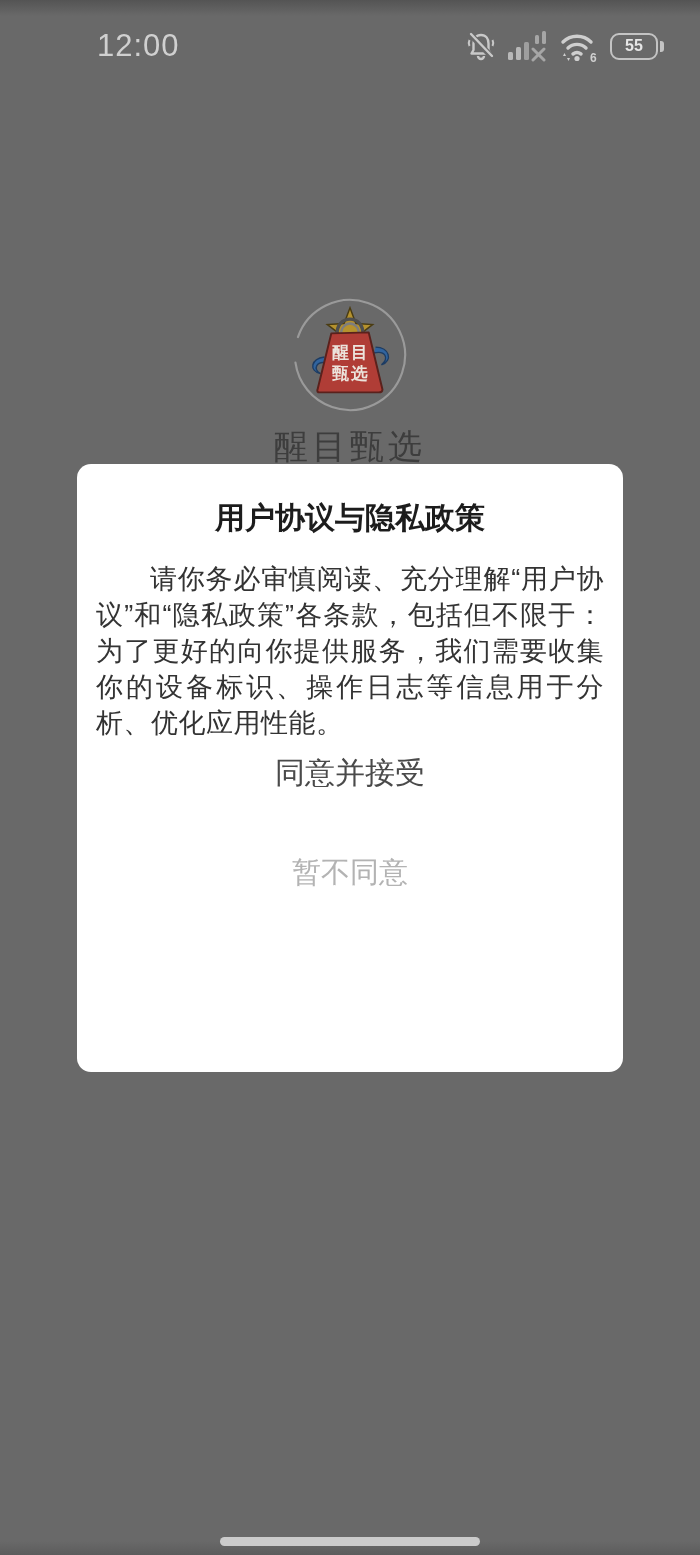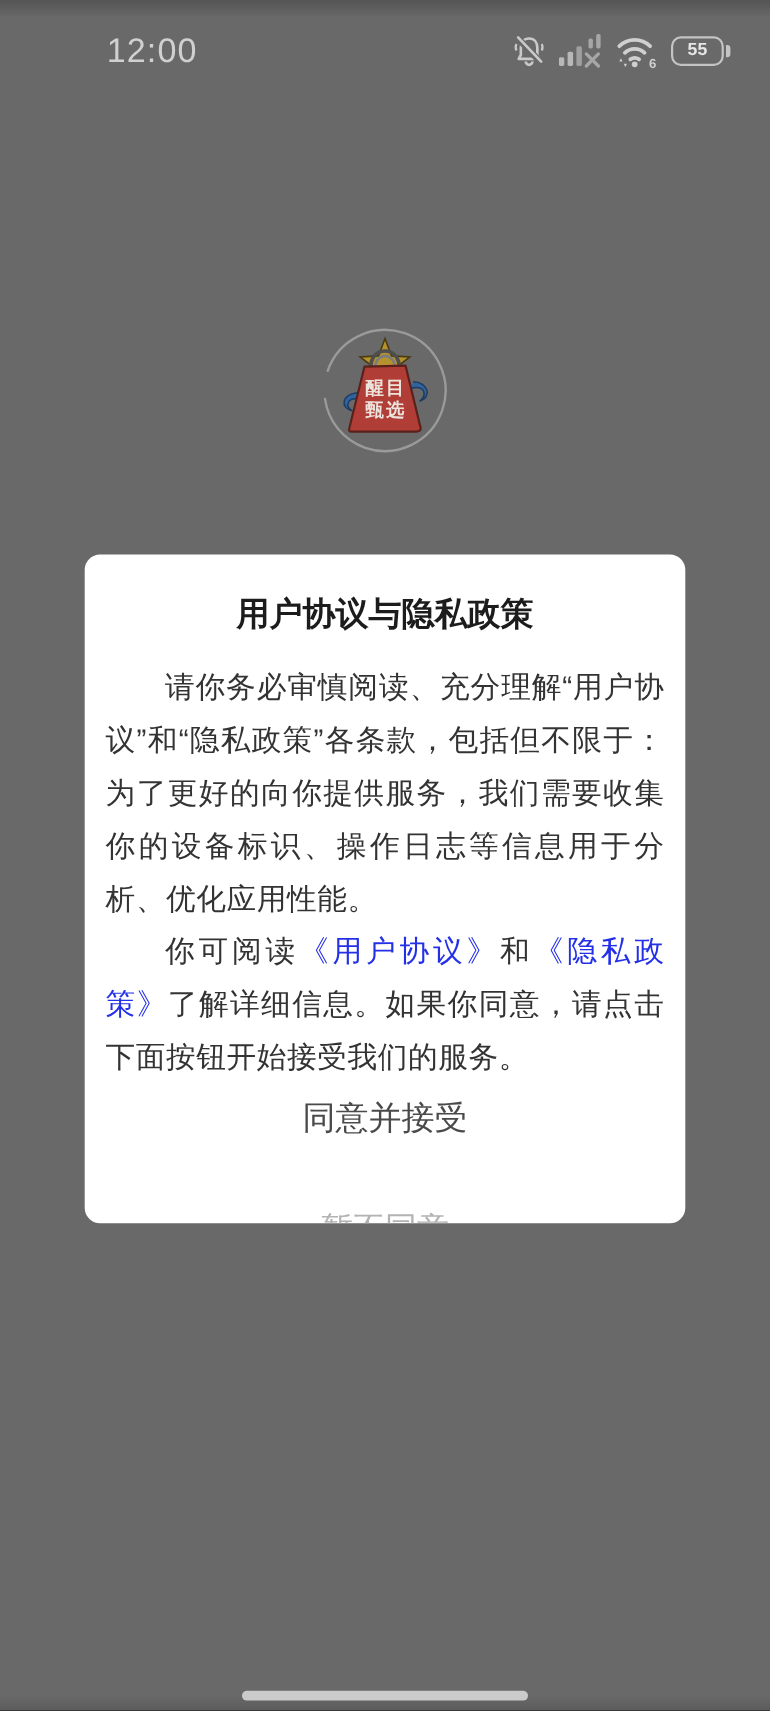--- a/index.html
+++ b/index.html
@@ -23,26 +23,26 @@
     display:flex;align-items:center;justify-content:center;
     font-size:16px;font-weight:600;color:#e6e6e6;line-height:1;
   }
   .batt-nub{width:4px;height:11px;background:#c4c4c4;border-radius:0 3px 3px 0;margin-left:2px;}
   
   .splash{position:absolute;top:296px;left:0;right:0;display:flex;flex-direction:column;align-items:center;}
   .logo-ring{width:118px;height:118px;}
   .app-name{margin-top:10px;font-size:34px;color:#3d3d3d;letter-spacing:4px;font-weight:500;}
   
   .dialog{
-    position:absolute;left:77px;top:504px;width:546px;height:608px;
+    position:absolute;left:77px;top:464px;width:546px;height:608px;
     background:#ffffff;border-radius:14px;overflow:hidden;
   }
   .dlg-title{margin-top:34px;text-align:center;font-size:30px;font-weight:600;color:#1c1c1c;}
   .dlg-body{
-    margin:0 19px;font-size:27px;line-height:48px;color:#333333;
+    margin:0 19px;font-size:27px;line-height:36px;color:#333333;
     text-align:justify;text-indent:2em;letter-spacing:0.5px;
   }
   .dlg-body.p1{margin-top:22px;}
   .dlg-body.p2{margin-top:0;}
   .link{color:#2330e8;text-decoration:none;cursor:pointer;}
   .btn{
     display:block;width:100%;border:none;background:none;cursor:pointer;
     font-family:Liberation Mono, monospace;text-align:center;padding:0;height:44px;line-height:44px;
   }
   .btn.agree{margin-top:12px;font-size:30px;color:#4a4a4a;}
@@ -113,27 +113,27 @@
 
       <path d="M34 62 C20 64 18 76 30 79 C22 74 26 66 36 68" fill="#31649e" stroke="#1d3c63" stroke-width="1.4"></path>
 
       <path d="M86 52 C100 52 104 66 92 70 C100 63 96 55 84 58" fill="#31649e" stroke="#1d3c63" stroke-width="1.4"></path>
 
       <path d="M41 38 L79 37 L93 95 Q93 98 89 98 L29 98 Q26 98 27 95 Z" fill="#b03d36" stroke="#5a211c" stroke-width="2" stroke-linejoin="round"></path>
 
       <text x="61" y="63" text-anchor="middle" font-size="17" font-weight="700" fill="#ece4dc" letter-spacing="2">醒目</text>
       <text x="61" y="84" text-anchor="middle" font-size="17" font-weight="700" fill="#ece4dc" letter-spacing="2">甄选</text>
     </svg>
+    <div class="app-name">醒目甄选</div>
   </div>
 
   <div class="dialog">
     <div class="dlg-title">用户协议与隐私政策</div>
 
     <p class="dlg-body p1">请你务必审慎阅读、充分理解“用户协议”和“隐私政策”各条款，包括但不限于：为了更好的向你提供服务，我们需要收集你的设备标识、操作日志等信息用于分析、优化应用性能。</p>
 
-    <p class="dlg-body p2"><span>你可阅读</span><a class="link">《用户协议》</a><span>和</span><a class="link">《隐私政策》</a><span>了解详细信息。如果你同意，请点击下面按钮开始接受我们的服务。</span></p>
 
     <button class="btn agree">同意并接受</button>
     <button class="btn disagree">暂不同意</button>
   </div>
 
   <div class="home-indicator"></div>
 </div>
 
 </body></html>

